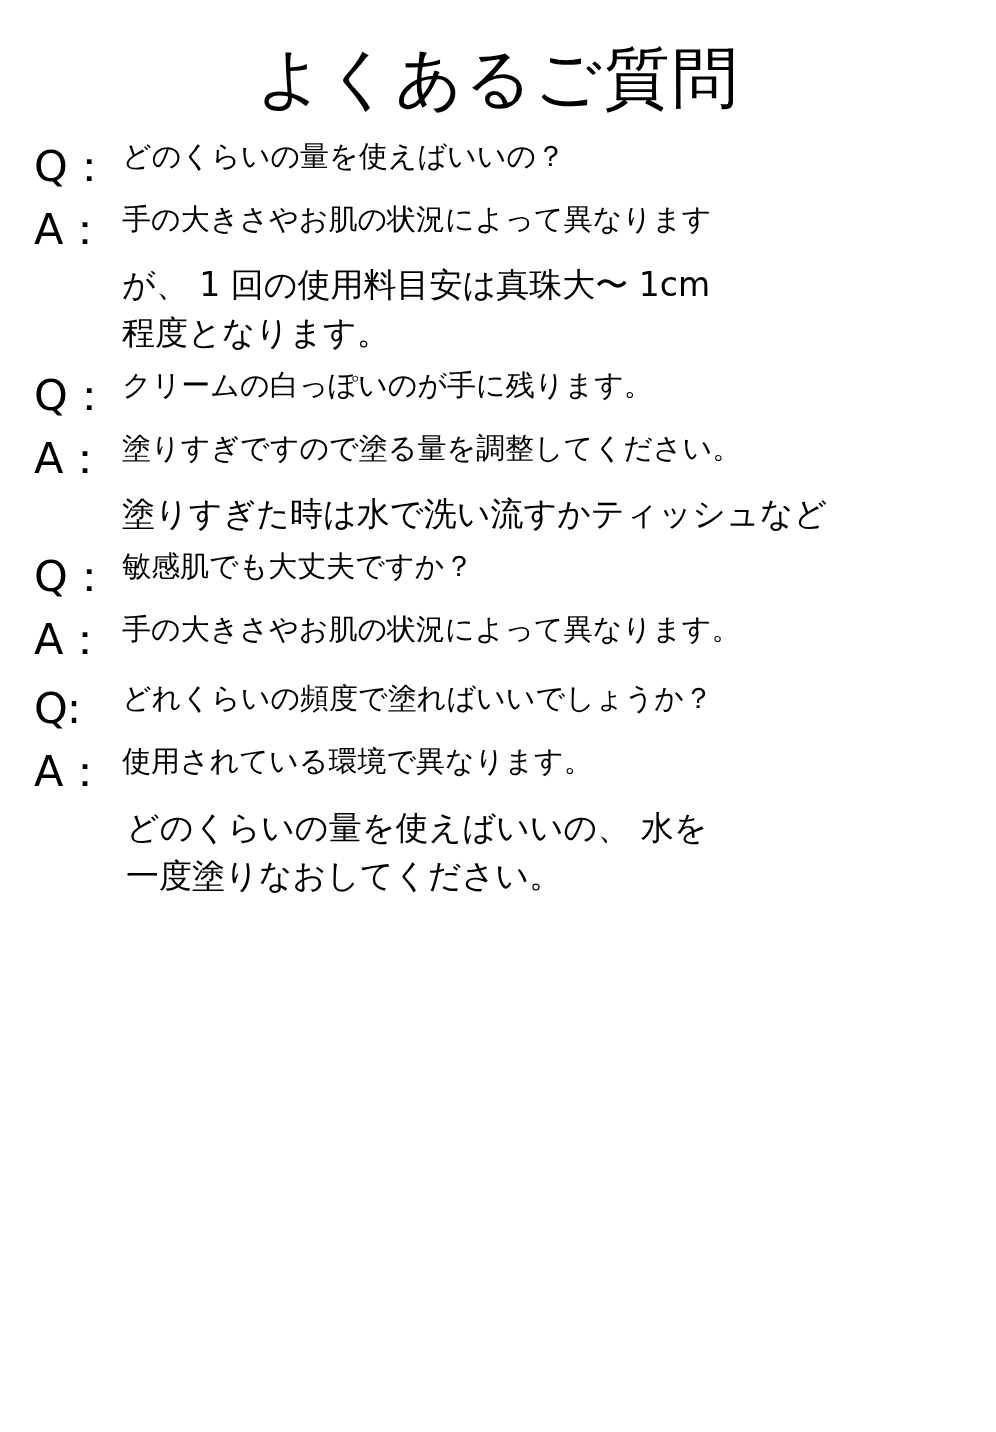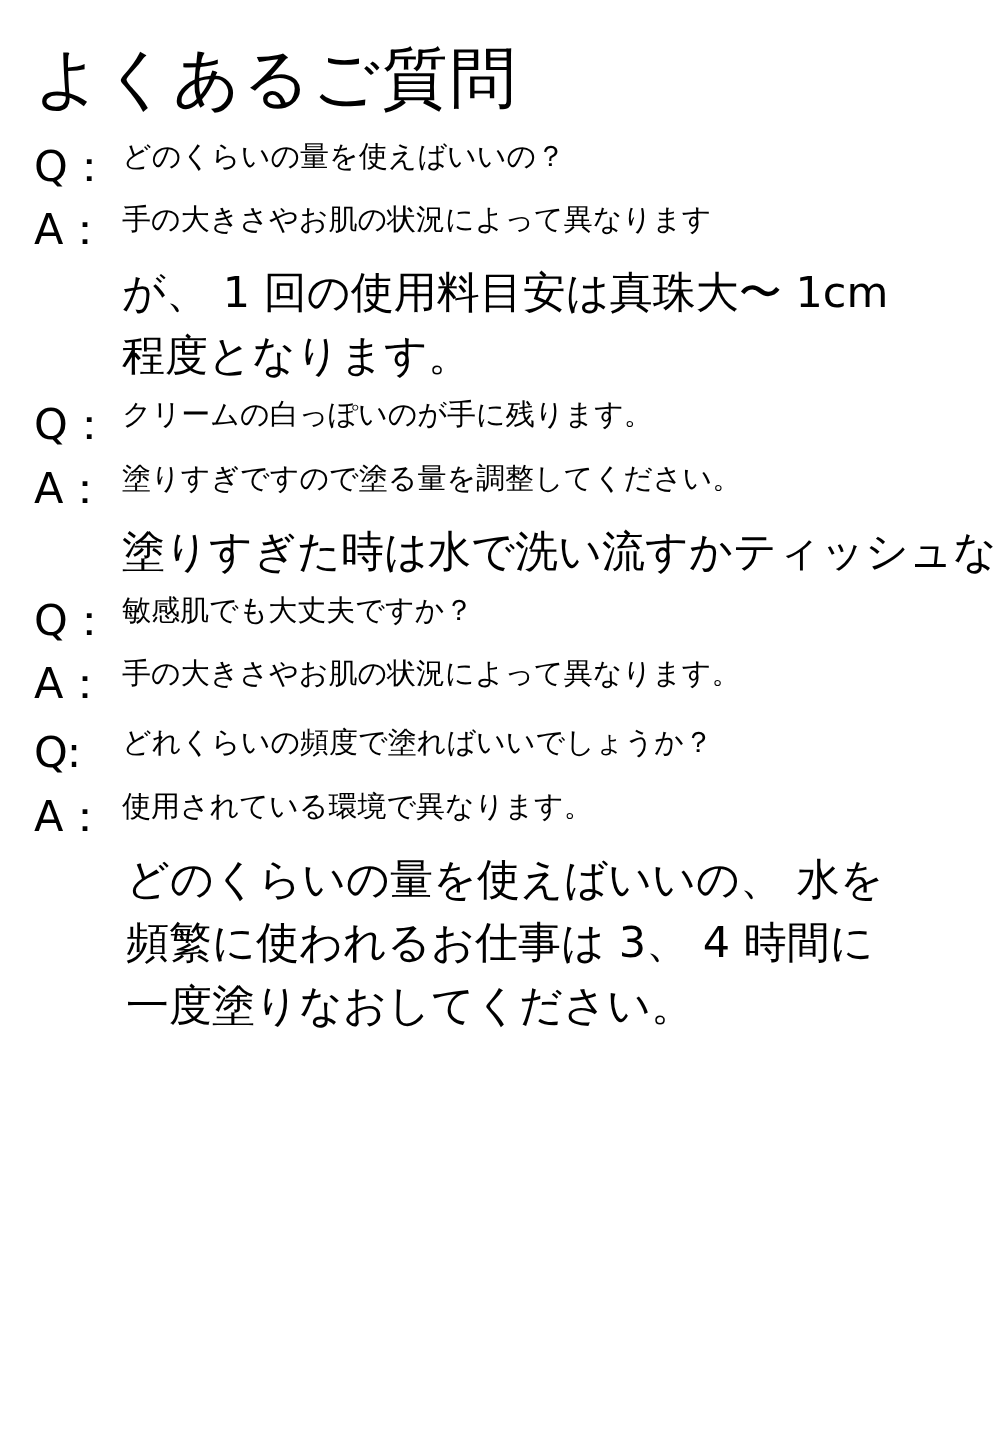--- a/index.html
+++ b/index.html
@@ -16,21 +16,21 @@
     position: relative;
   }
   .page {
     width: 996px;
     height: 1432px;
     box-sizing: border-box;
     padding: 30px 34px 0 34px;
     position: relative;
   }
   .faq-title {
-    text-align: left;
+    text-align: center;
     font-size: 66px;
     line-height: 1.25;
     font-weight: 400;
     letter-spacing: 2px;
     margin: 8px 0 14px 0;
     white-space: nowrap;
   }
   .qa-block {
     margin: 0 0 6px 0;
   }
@@ -51,21 +51,21 @@
   .qa-label.tight {
     letter-spacing: -1px;
   }
   .qa-text {
     flex: 1 1 auto;
     font-size: 29px;
     line-height: 1.47;
   }
   .qa-cont {
     padding-left: 88px;
-    font-size: 43px;
+    font-size: 33px;
     line-height: 1.47;
     white-space: nowrap;
   }
   .indent-extra {
     padding-left: 92px;
   }
 </style>
 </head>
 <body>
 
@@ -112,17 +112,16 @@
   <div class="qa-block">
     <div class="qa-line">
       <span class="qa-label tight">Q:</span>
       <span class="qa-text">どれくらいの頻度で塗ればいいでしょうか？</span>
     </div>
     <div class="qa-line">
       <span class="qa-label">A：</span>
       <span class="qa-text">使用されている環境で異なります。</span>
     </div>
     <div class="qa-cont indent-extra">どのくらいの量を使えばいいの、 水を</div>
-    <div class="qa-cont indent-extra">頻繁に使われるお仕事は 3、 4 時間に</div>
     <div class="qa-cont indent-extra">一度塗りなおしてください。</div>
   </div>
 
 </div>
 
 </body></html>

